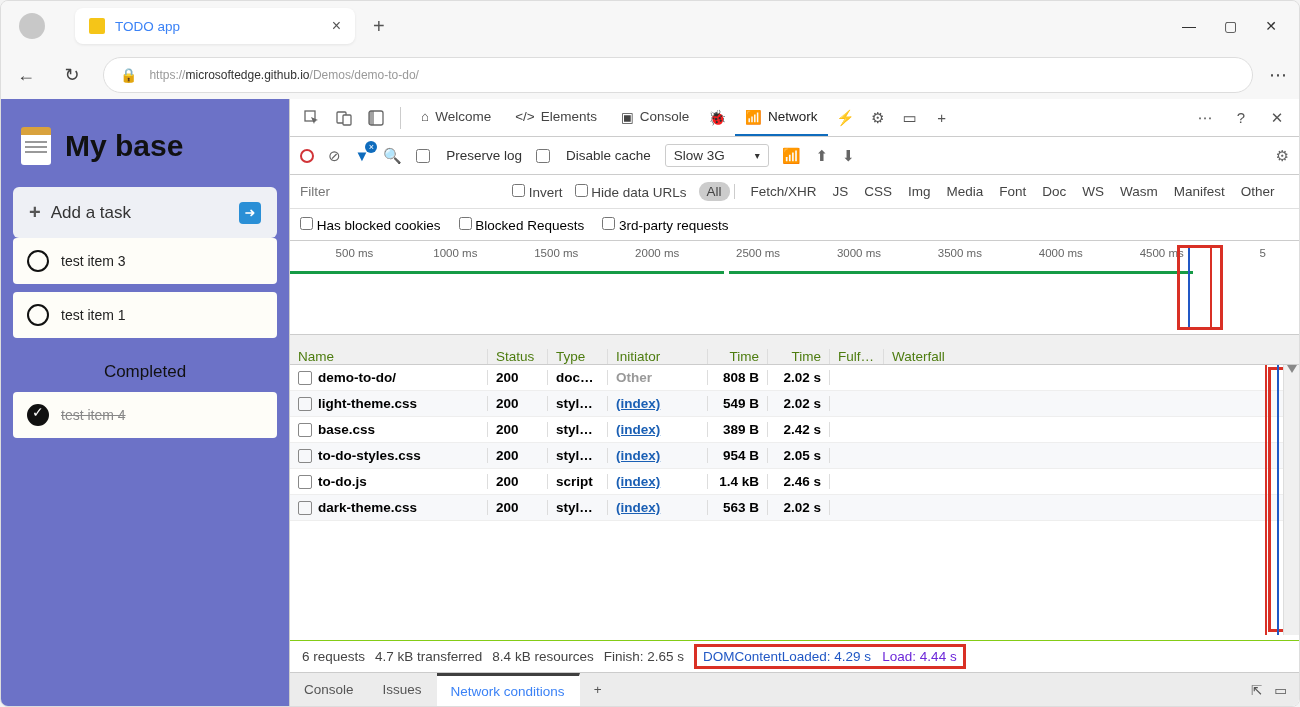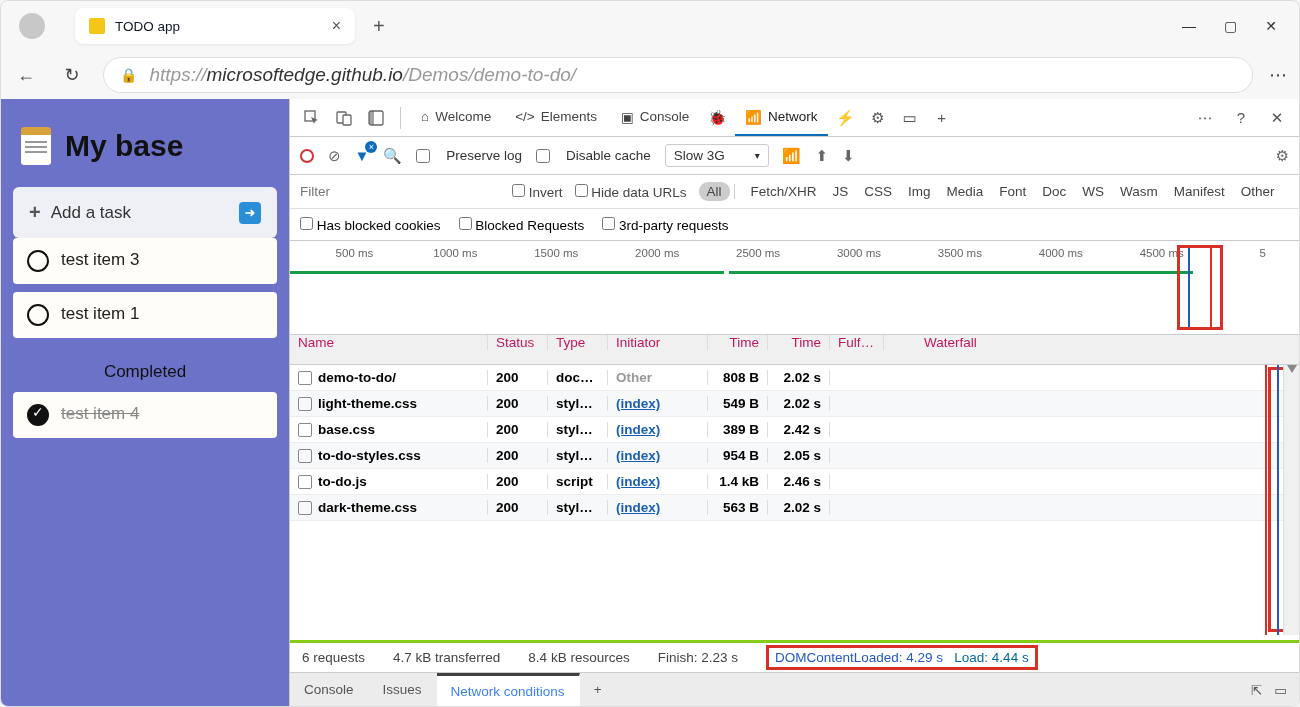--- a/index.html
+++ b/index.html
@@ -3,49 +3,49 @@
 <meta charset="utf-8">
 <style>
 * { margin: 0; padding: 0; box-sizing: border-box; font-family: -apple-system, BlinkMacSystemFont, "Segoe UI", sans-serif; }
 body { background: #f3f3f3; width: 1300px; height: 707px; overflow: hidden; border-radius: 8px; border: 1px solid #ddd;}
 
 
 .titlebar { height: 50px; display: flex; align-items: center; padding: 0 12px; background: #f7f7f7; }
 .avatar { width: 26px; height: 26px; border-radius: 50%; background: #c8c8c8; margin-right: 30px; margin-left: 6px;}
 .tab { display: flex; align-items: center; background: #fff; border-radius: 8px; padding: 8px 14px; height: 36px; width: 280px; box-shadow: 0 1px 3px rgba(0,0,0,0.08);}
 .tab .fav { width: 16px; height: 16px; background: #f5c518; margin-right: 10px; border-radius: 2px;}
-.tab .title { flex: 1; font-size: 13.5px; color: #0f172a; }
+.tab .title { flex: 1; font-size: 13.5px; color: #3b82f6; }
 .tab .close { font-size: 16px; color: #555; cursor: pointer; }
 .newtab { margin-left: 18px; font-size: 20px; color: #555; cursor: pointer;}
 .win-controls { margin-left: auto; display: flex; gap: 28px; font-size: 14px; color: #333; padding-right: 10px;}
 .win-controls span { cursor: pointer; }
 
 
 .urlbar-row { height: 48px; display: flex; align-items: center; padding: 0 10px; gap: 16px; background: #f7f7f7; }
 .nav-btn { width: 30px; height: 30px; display:flex; align-items:center; justify-content:center; font-size: 18px; color:#444; cursor:pointer;}
 .urlbar { flex: 1; background: #fff; border: 1px solid #ddd; border-radius: 20px; height: 36px; display: flex; align-items: center; padding: 0 16px; }
 .urlbar .lock { color: #666; margin-right: 12px; font-size: 14px;}
-.urlbar .url { font-size: 19px; color: #999; font-style: italic; }
+.urlbar .url { font-size: 12px; color: #999; }
 .urlbar .url .host { color: #333; }
 .more-btn { font-size: 18px; color: #444; cursor:pointer; letter-spacing: 2px;}
 
 
 .content { display: flex; height: calc(100% - 98px); }
 
 
 .app { width: 288px; background: #6c72c7; padding: 12px; }
 .app-header { display: flex; align-items: center; gap: 14px; padding: 16px 8px 22px; }
 .app-header .clip { width: 30px; height: 38px; background: #fff; border-radius: 3px; border-top: 8px solid #d9a23d; position: relative;}
 .app-header .clip::before { content:''; position:absolute; top:6px; left:4px; right:4px; height:2px; background:#999; box-shadow: 0 5px 0 #999, 0 10px 0 #999;}
 .app-header h1 { font-size: 30px; font-weight: 700; color: #111; }
 .add-task { background: #eef0f5; border-radius: 6px; padding: 14px 16px; display: flex; align-items: center; font-size: 17px; color: #333; cursor: pointer;}
 .add-task .plus { font-size: 20px; margin-right: 10px; font-weight: bold; color: #555;}
 .add-task .arrow { margin-left: auto; width: 22px; height: 22px; background: #2a8fd6; border-radius: 4px; display:flex; align-items:center; justify-content:center; color:#fff; font-size: 13px;}
 .section-label { text-align: center; color: #111; font-size: 17px; padding: 16px 0 10px; }
-.task-item { background: #fefdf8; border-radius: 4px; padding: 12px 14px; display: flex; align-items: flex-start; font-size: 17px; color: #222; margin-bottom: 8px; cursor:pointer;}
+.task-item { background: #fefdf8; border-radius: 4px; padding: 12px 14px; display: flex; align-items: center; font-size: 14px; color: #222; margin-bottom: 8px; cursor:pointer;}
 .task-item .circle { width: 22px; height: 22px; border: 2.5px solid #111; border-radius: 50%; margin-right: 12px; }
 .task-item.completed .circle { background: #111; position: relative;}
 .task-item.completed .circle::after { content:'✓'; color:#fff; position:absolute; left:3px; top:-2px; font-size:14px;}
 .task-item.completed .text { text-decoration: line-through; color: #888; }
 
 
 .devtools { flex: 1; background: #fff; display: flex; flex-direction: column; border-left: 1px solid #ccc;}
 
 .dt-tabs { display: flex; align-items: center; height: 38px; border-bottom: 1px solid #ccc; padding: 0 8px; gap: 4px;}
 .dt-tabs .icon-btn { width: 28px; height: 28px; display:flex; align-items:center; justify-content:center; color:#555; cursor:pointer; font-size: 15px;}
@@ -70,39 +70,39 @@
 .type-pill { padding: 2px 8px; border-radius: 9px; cursor:pointer;}
 .type-pill.active { background: #ccc; }
 .filter-row2 { display: flex; align-items: center; height: 32px; border-bottom: 1px solid #ccc; padding: 0 10px; gap: 18px; font-size: 13.5px;}
 
 .timeline { height: 94px; border-bottom: 1px solid #ccc; position: relative; overflow:hidden;}
 .timeline .ticks { display: flex; position: absolute; top: 6px; left: 0; right: 0;}
 .timeline .tick { flex: 1; text-align: center; font-size: 11.5px; color: #666; position: relative; margin-left: 28px;}
 .timeline .bar { position: absolute; top: 30px; height: 3px; background: #169b46;}
 .timeline .sel { position: absolute; top: 4px; bottom: 4px; border: 3px solid #d93025; }
 
-.table-head { display: flex; height: 30px; align-items: flex-start; border-bottom: 1px solid #ccc; font-size: 13.5px; color: #be185d; background: #f0f0f0;}
+.table-head { display: flex; height: 30px; align-items: flex-end; border-bottom: 1px solid #ccc; font-size: 13.5px; color: #4d7c0f; background: #f0f0f0;}
 .col { padding: 0 8px; border-right: 1px solid #ddd; overflow: hidden; text-overflow: ellipsis; white-space: nowrap;}
-.c-name { width: 198px; } .c-status { width: 60px; } .c-type { width: 60px;} .c-init { width: 100px;} .c-size { width: 60px; text-align: right;} .c-time { width: 62px; text-align: right;} .c-ful { width: 54px;} .c-wf { flex:1; position:relative;margin-left:32px;}
+.c-name { width: 198px; } .c-status { width: 60px; } .c-type { width: 60px;} .c-init { width: 100px;} .c-size { width: 60px; text-align: right;} .c-time { width: 62px; text-align: right;} .c-ful { width: 54px;} .c-wf { flex:1; position:relative;}
 
 .table-body { flex: 1; overflow: hidden; position: relative; font-size: 13.5px;}
 .row { display: flex; height: 26px; align-items: center; border-bottom: 1px solid #eee; font-weight: bold;}
 .row:nth-child(even) { background: #f7f8fa; }
 .row .c-name { display: flex; align-items: center; gap: 6px;}
 .row .c-init a { color: #1a5fb4; text-decoration: underline; cursor:pointer;}
 .row .c-init.other { color: #999; }
 .file-icon { width: 14px; height: 14px; border: 1px solid #888; border-radius: 2px; flex-shrink:0;}
 .scroll-ind { position:absolute; right:0; top:0; width:16px; background:#f0f0f0; border-left:1px solid #ddd;}
 .wf-overlay { position: absolute; border: 3px solid #d93025; top: 2px; right: 10px;}
 .wf-dcl { position: absolute; top:0; bottom:0; width: 2px; background: #2158c5;}
 .wf-load { position: absolute; top:0; bottom:0; width: 2px; background: #d93025;}
 
-.status-bar { height: 32px; border-top: 3px solid #84cc16; display: flex; align-items: center; padding: 0 12px; font-size: 13.5px; color: #444; gap: 28px;}
+.status-bar { height: 32px; border-top: 1px solid #84cc16; display: flex; align-items: center; padding: 0 12px; font-size: 13.5px; color: #444; gap: 10px;}
 .status-bar .dcl { color: #2158c5; }
-.status-bar .load { color: #0369a1; margin-top: 12px; }
+.status-bar .load { color: #6d28d9; margin-top: 12px; }
 .highlight-box { border: 3px solid #d93025; padding: 2px 6px;}
 
 .drawer { height: 34px; border-top: 1px solid #ccc; display: flex; align-items: center; font-size: 13.5px;}
 .drawer-tab { padding: 0 14px; height: 100%; display:flex; align-items:center; color:#555; cursor:pointer; border-right: 1px solid transparent;}
 .drawer-tab.active { background: #fff; border-top: 3px solid #404040; color: #3b82f6;}
 .drawer { background: #ececec;}
 .drawer .right { margin-left: auto; display:flex; gap: 12px; padding-right: 12px; color:#555;}
 
 svg { display: block; }
 </style>
@@ -368,21 +368,21 @@
       <div class="wf-load" style="right:32px; height:270px;"></div>
       <div class="scroll-ind" style="height:270px;">
           <div style="position:absolute;top:0;left:3px;right:3px;border-top:8px solid #888;border-left:5px solid transparent;border-right:5px solid transparent;width:0;height:0;"></div>
         </div>
     </div>
 
     <div class="status-bar">
       <span>6 requests</span>
       <span>4.7 kB transferred</span>
       <span>8.4 kB resources</span>
-      <span>Finish: 2.23 s</span>
+      <span>Finish: 2.65 s</span>
       <span class="highlight-box">
         <span class="dcl">DOMContentLoaded: 4.29 s</span>&nbsp;&nbsp;
         <span class="load">Load: 4.44 s</span>
       </span>
     </div>
 
     <div class="drawer">
       <div class="drawer-tab">Console</div>
       <div class="drawer-tab">Issues</div>
       <div class="drawer-tab active">Network conditions</div>

